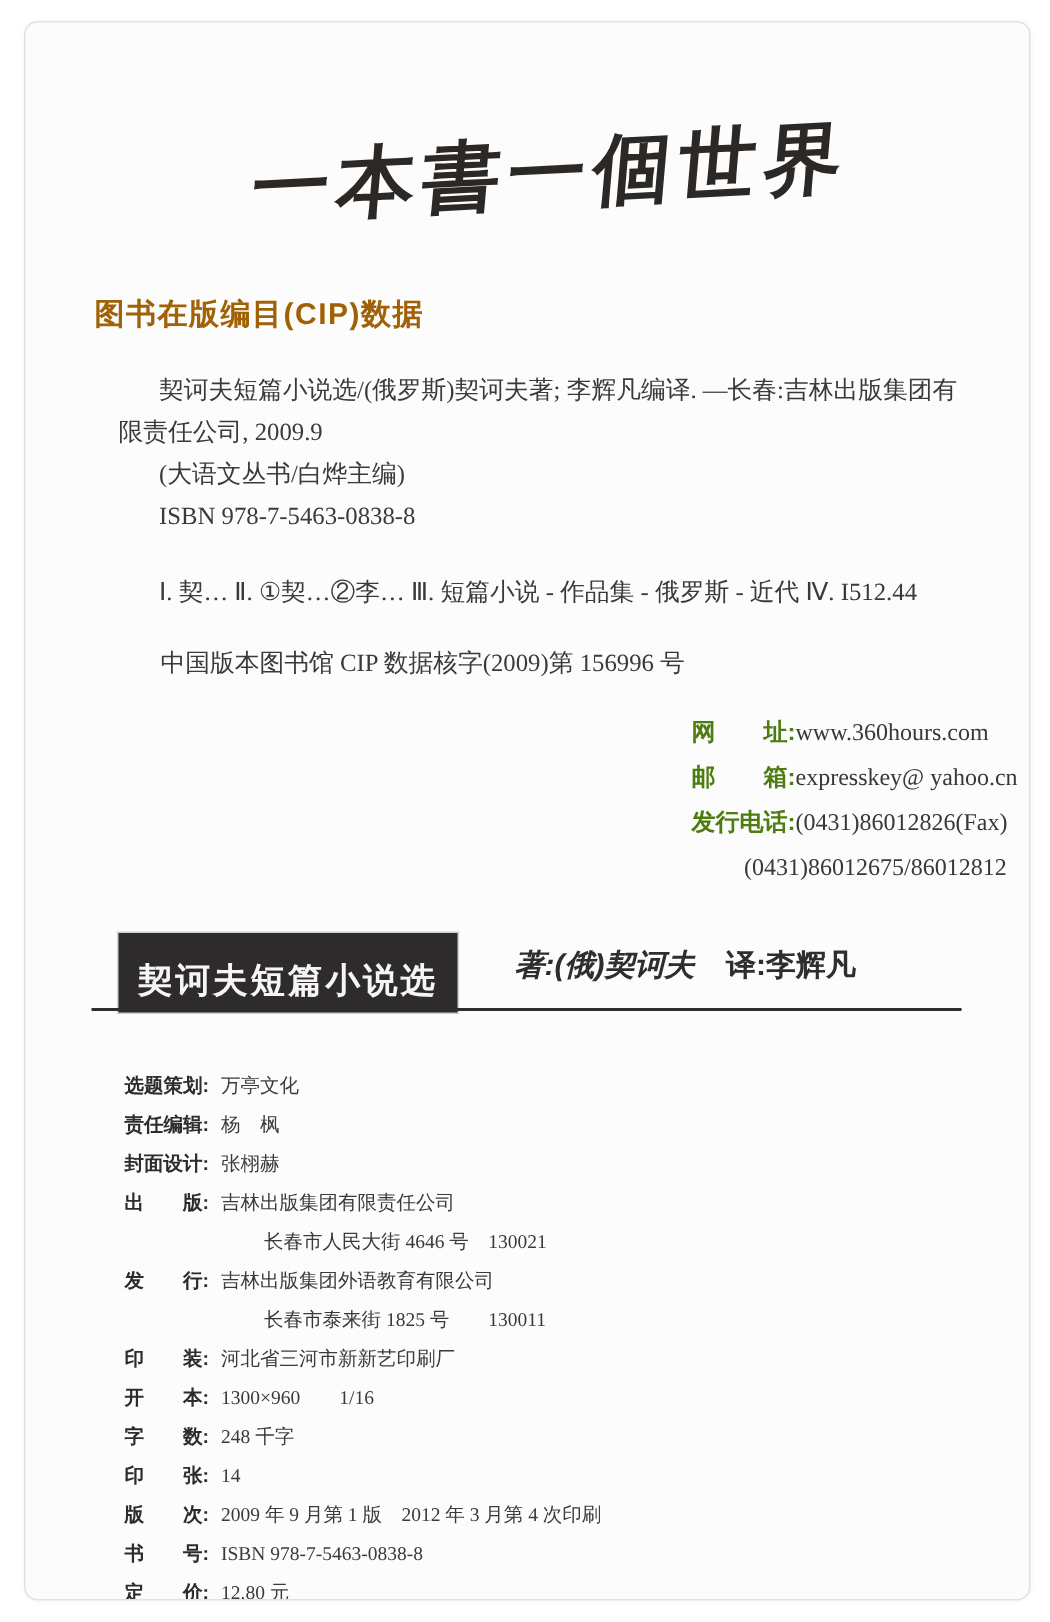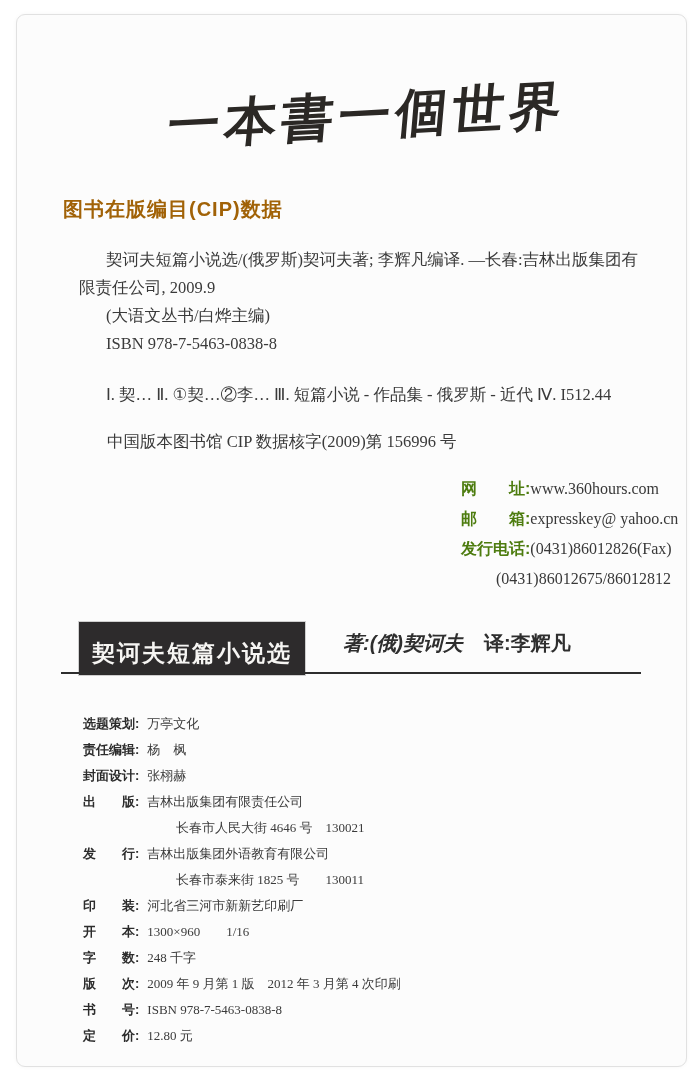--- a/index.html
+++ b/index.html
@@ -205,20 +205,23 @@
     <div>
       <span class="lbl">印　　装:</span><span class="val">河北省三河市新新艺印刷厂</span>
     </div>
     <div>
       <span class="lbl">开　　本:</span><span class="val">1300×960　　1/16</span>
     </div>
     <div>
       <span class="lbl">字　　数:</span><span class="val">248 千字</span>
     </div>
     <div>
+      <span class="lbl">印　　张:</span><span class="val">14</span>
+    </div>
+    <div>
       <span class="lbl">版　　次:</span><span class="val">2009 年 9 月第 1 版　2012 年 3 月第 4 次印刷</span>
     </div>
     <div>
       <span class="lbl">书　　号:</span><span class="val">ISBN 978-7-5463-0838-8</span>
     </div>
     <div>
       <span class="lbl">定　　价:</span><span class="val">12.80 元</span>
     </div>
   </div>
 

